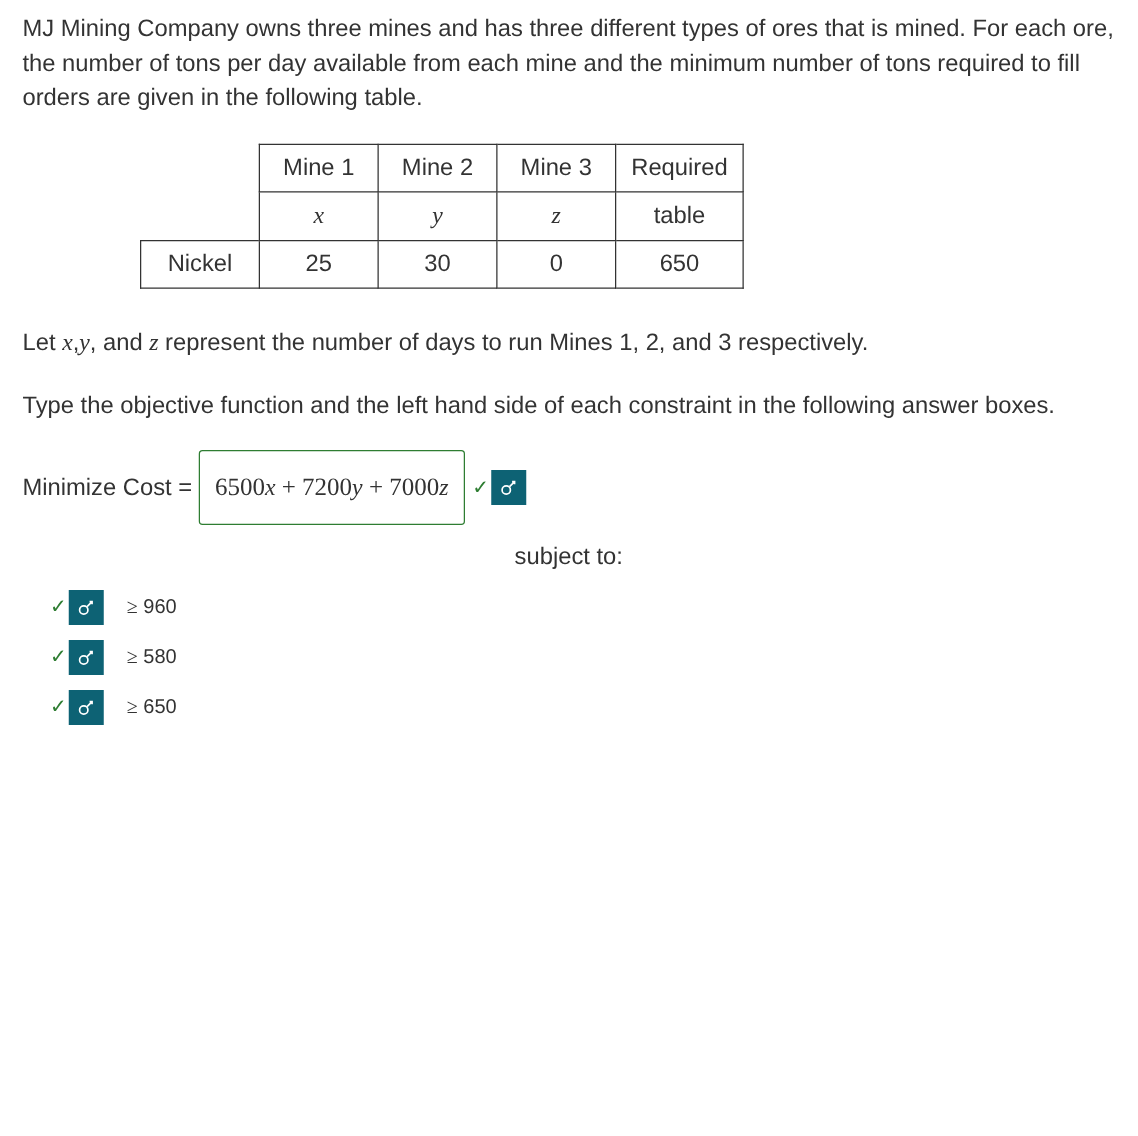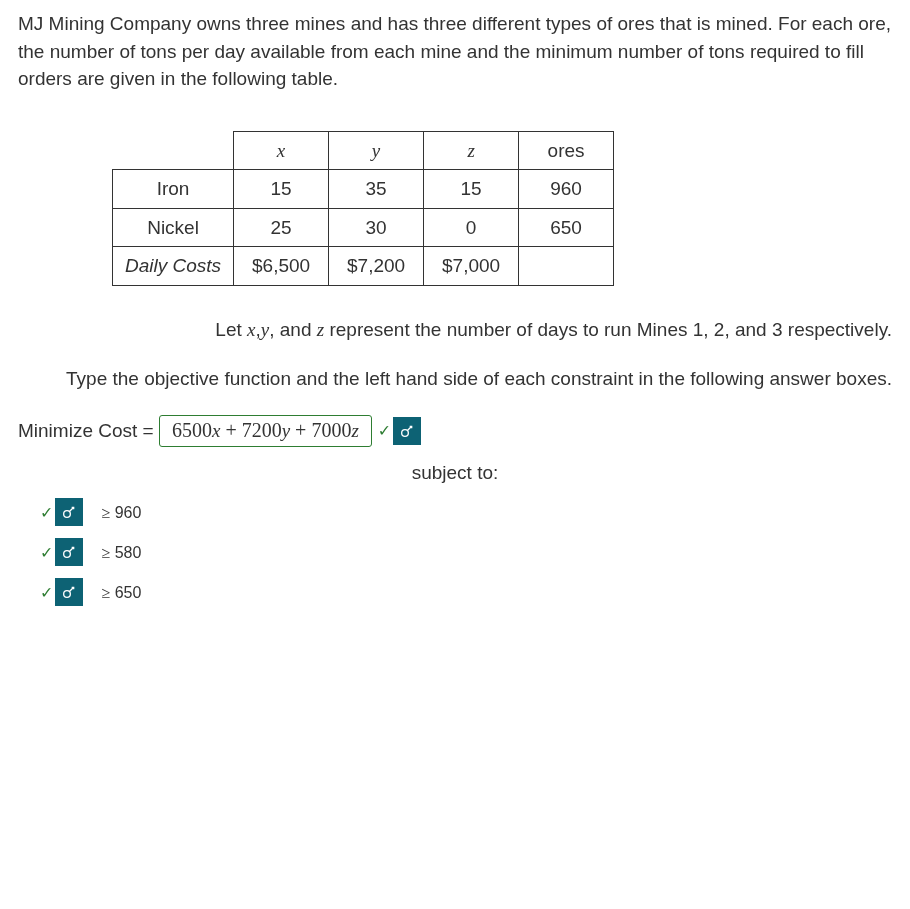--- a/index.html
+++ b/index.html
@@ -5,21 +5,21 @@
   body {
     font-family: 'Segoe UI', Arial, sans-serif;
     font-size: 19px;
     color: #333;
     margin: 0;
     padding: 10px 18px;
     width: 874px;
     line-height: 1.45;
   }
   .problem-text {
-    margin-bottom: 38px;
+    margin-bottom: 22px;
   }
   table.data {
     border-collapse: collapse;
     margin-bottom: 30px;
   }
   table.data td, table.data th {
     border: 1px solid #333;
     padding: 5px 12px;
     text-align: center;
     font-weight: normal;
@@ -37,21 +37,21 @@
   .italic { font-style: italic; }
   .answer-row {
     display: flex;
     align-items: center;
     margin: 12px 0;
     text-align: center;
   }
   .answer-input {
     border: 1px solid #2e7d32;
     border-radius: 3px;
-    padding: 1px 12px;
+    padding: 15px 12px;
     font-family: 'Cambria Math','Times New Roman', serif;
     font-size: 20px;
     color: #333;
     display: inline-flex;
     align-items: center;
     height: 28px;
     box-sizing: content-box;
   }
   .answer-input.wider1 { width: 280px; }
   .check {
@@ -72,60 +72,52 @@
     margin-left: 0px;
   }
   .preview-btn svg { width:16px; height:16px; }
   .constraint-text {
     margin-left: 18px;
     font-size: 16px;
   }
   .ge { font-family: 'Cambria Math','Times New Roman', serif; }
   .subheader { margin: 6px 0 6px 0; text-align: center; }
   .indent { margin-left: 16px; }
-  .mbot { margin-bottom: 22px; text-align: right; }
+  .mbot { margin-bottom: 22px; }
 </style>
 </head>
 <body>
 
 <div class="problem-text">MJ Mining Company owns three mines and has three different types of ores that is mined. For each ore, the number of tons per day available from each mine and the minimum number of tons required to fill orders are given in the following table.</div>
 
 <table class="data">
   <tbody>
+      <tr>
+    <td class="noborder"></td>
+    <td class="noborder"></td>
+    <td>Mine 1</td>
+    <td>Mine 2</td>
+    <td>Mine 3</td>
+    <td>Required</td>
+  </tr>
   <tr>
     <td class="noborder"></td>
     <td class="noborder"></td>
     <td class="math-var">x</td>
     <td class="math-var">y</td>
     <td class="math-var">z</td>
-    <td>ores</td>
-  </tr>
-  <tr>
-    <td class="noborder"></td>
-    <td class="label-left">Iron</td>
-    <td>15</td>
-    <td>35</td>
-    <td>15</td>
-    <td>960</td>
+    <td>table</td>
   </tr>
   <tr>
     <td class="noborder"></td>
     <td class="label-left">Nickel</td>
     <td>25</td>
     <td>30</td>
     <td>0</td>
     <td>650</td>
-  </tr>
-  <tr>
-    <td class="noborder"></td>
-    <td class="label-left italic">Daily Costs</td>
-    <td>$6,500</td>
-    <td>$7,200</td>
-    <td>$7,000</td>
-    <td></td>
   </tr>
 </tbody>
   </table>
 
 <div class="mbot">
   <span>Let </span><span class="math-var">x</span><span>,</span><span class="math-var">y</span><span>, and </span><span class="math-var">z</span><span> represent the number of days to run Mines 1, 2, and 3 respectively.</span>
 </div>
 
 <div class="mbot">Type the objective function and the left hand side of each constraint in the following answer boxes.</div>
 

